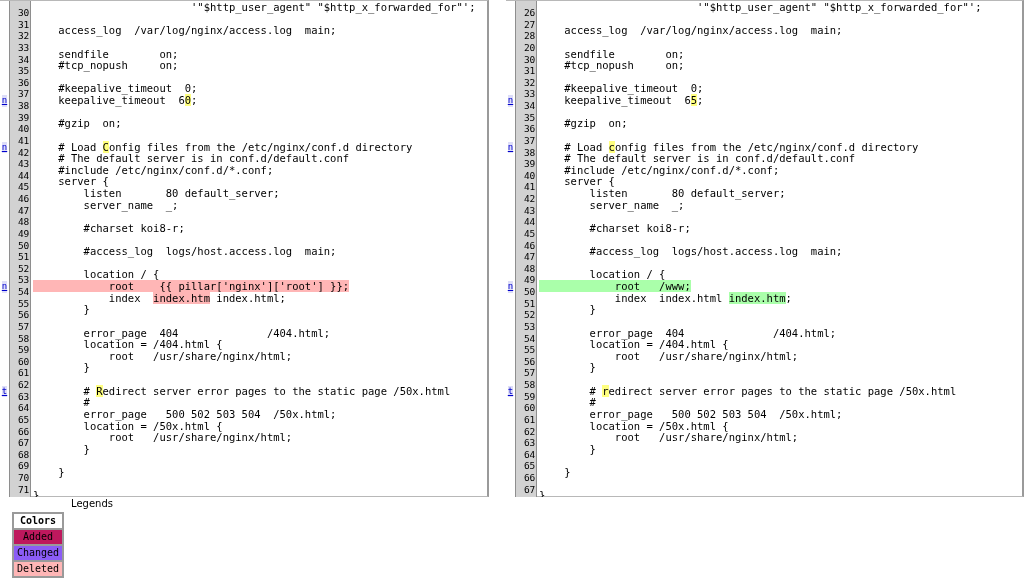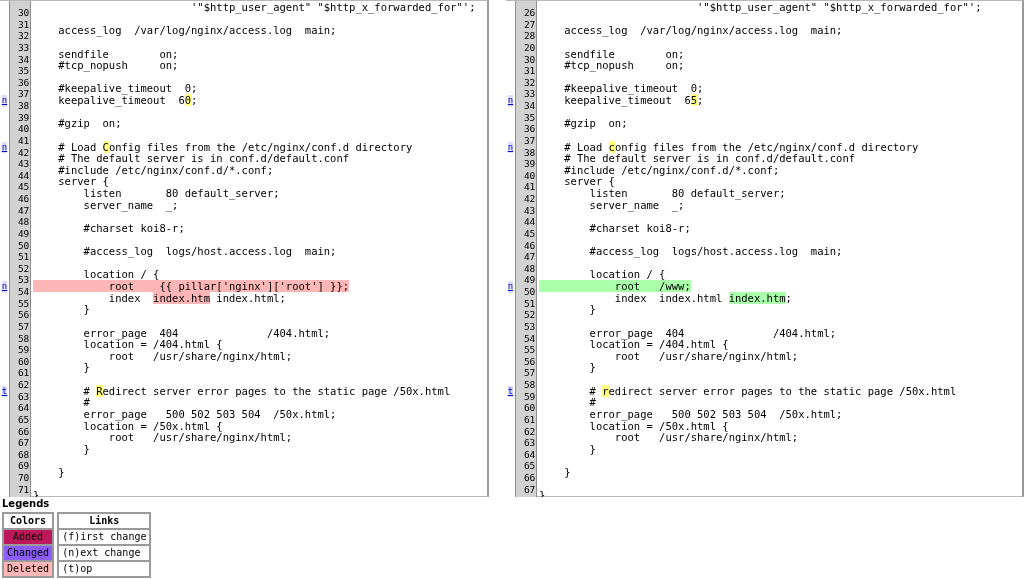--- a/index.html
+++ b/index.html
@@ -125,31 +125,32 @@
   
   .legends-wrap {
     position: absolute;
     left: 0;
     top: 497px;
     width: 1024px;
   }
   .legends-title {
     font-family: "DejaVu Sans", "Liberation Sans", sans-serif;
     font-size: 10px;
-    font-weight: bold;
+    font-weight: normal;
     color: #000000;
+    text-align: center;
     width: 160px;
-    margin-left: 2px;
+    margin-left: 12px;
     padding-top: 1px;
   }
   .legends-tables {
     display: flex;
     align-items: flex-end;
     margin-top: 3px;
-    margin-left: 2px;
+    margin-left: 12px;
   }
   table.legend {
     border-collapse: separate;
     border-spacing: 0;
     border: 1px solid #9a9a9a;
     background: #ffffff;
     margin-right: 3px;
   }
   table.legend td, table.legend th {
     border: 1px solid #9a9a9a;
@@ -385,34 +386,16 @@
               <td style="background: #be185d;">Added</td>
             </tr>
             <tr>
               <td style="background: #8b5cf6;">Changed</td>
             </tr>
             <tr>
               <td style="background: rgb(255, 182, 182);">Deleted</td>
             </tr>
           </tbody>
       </table>
-      <table class="legend">
-        <thead>
-          <tr>
-            <th>Links</th>
-          </tr>
-        </thead>
-        <tbody id="legend-links-body">
-            <tr>
-              <td class="lk">(f)irst change</td>
-            </tr>
-            <tr>
-              <td class="lk">(n)ext change</td>
-            </tr>
-            <tr>
-              <td class="lk">(t)op</td>
-            </tr>
-          </tbody>
-      </table>
     </div>
   </div>
 
 </div>
 
 </body></html>

